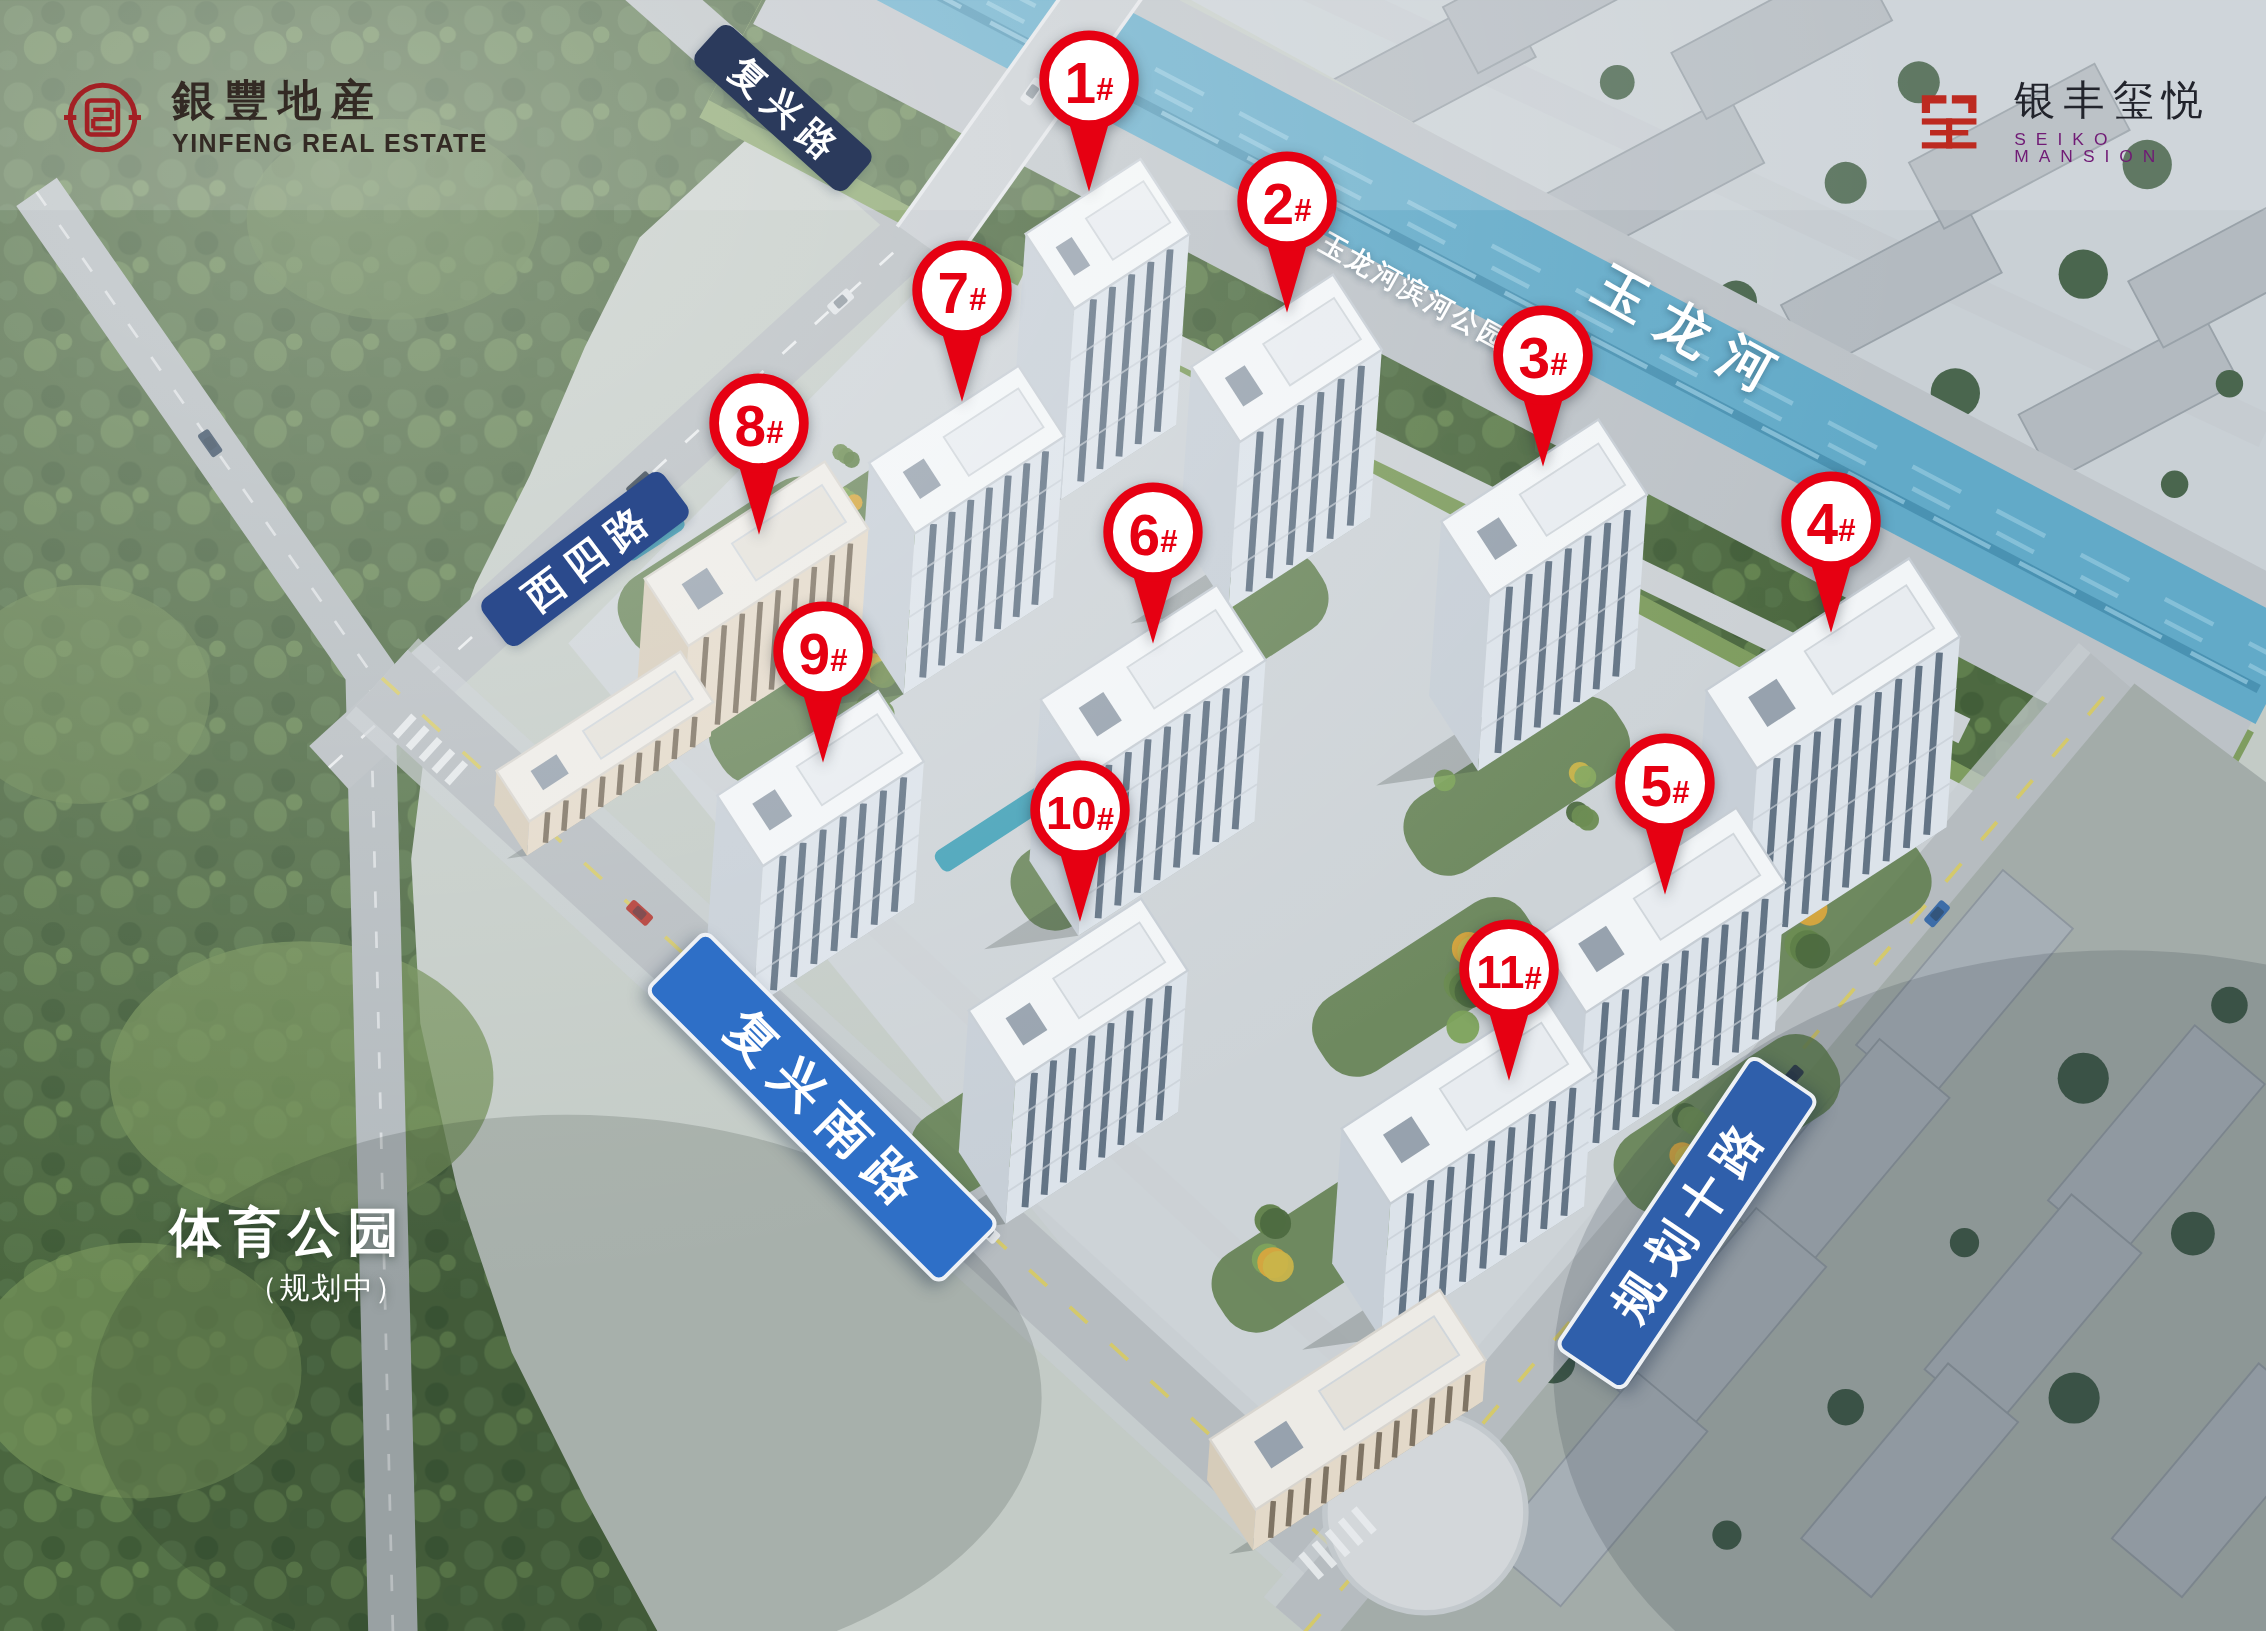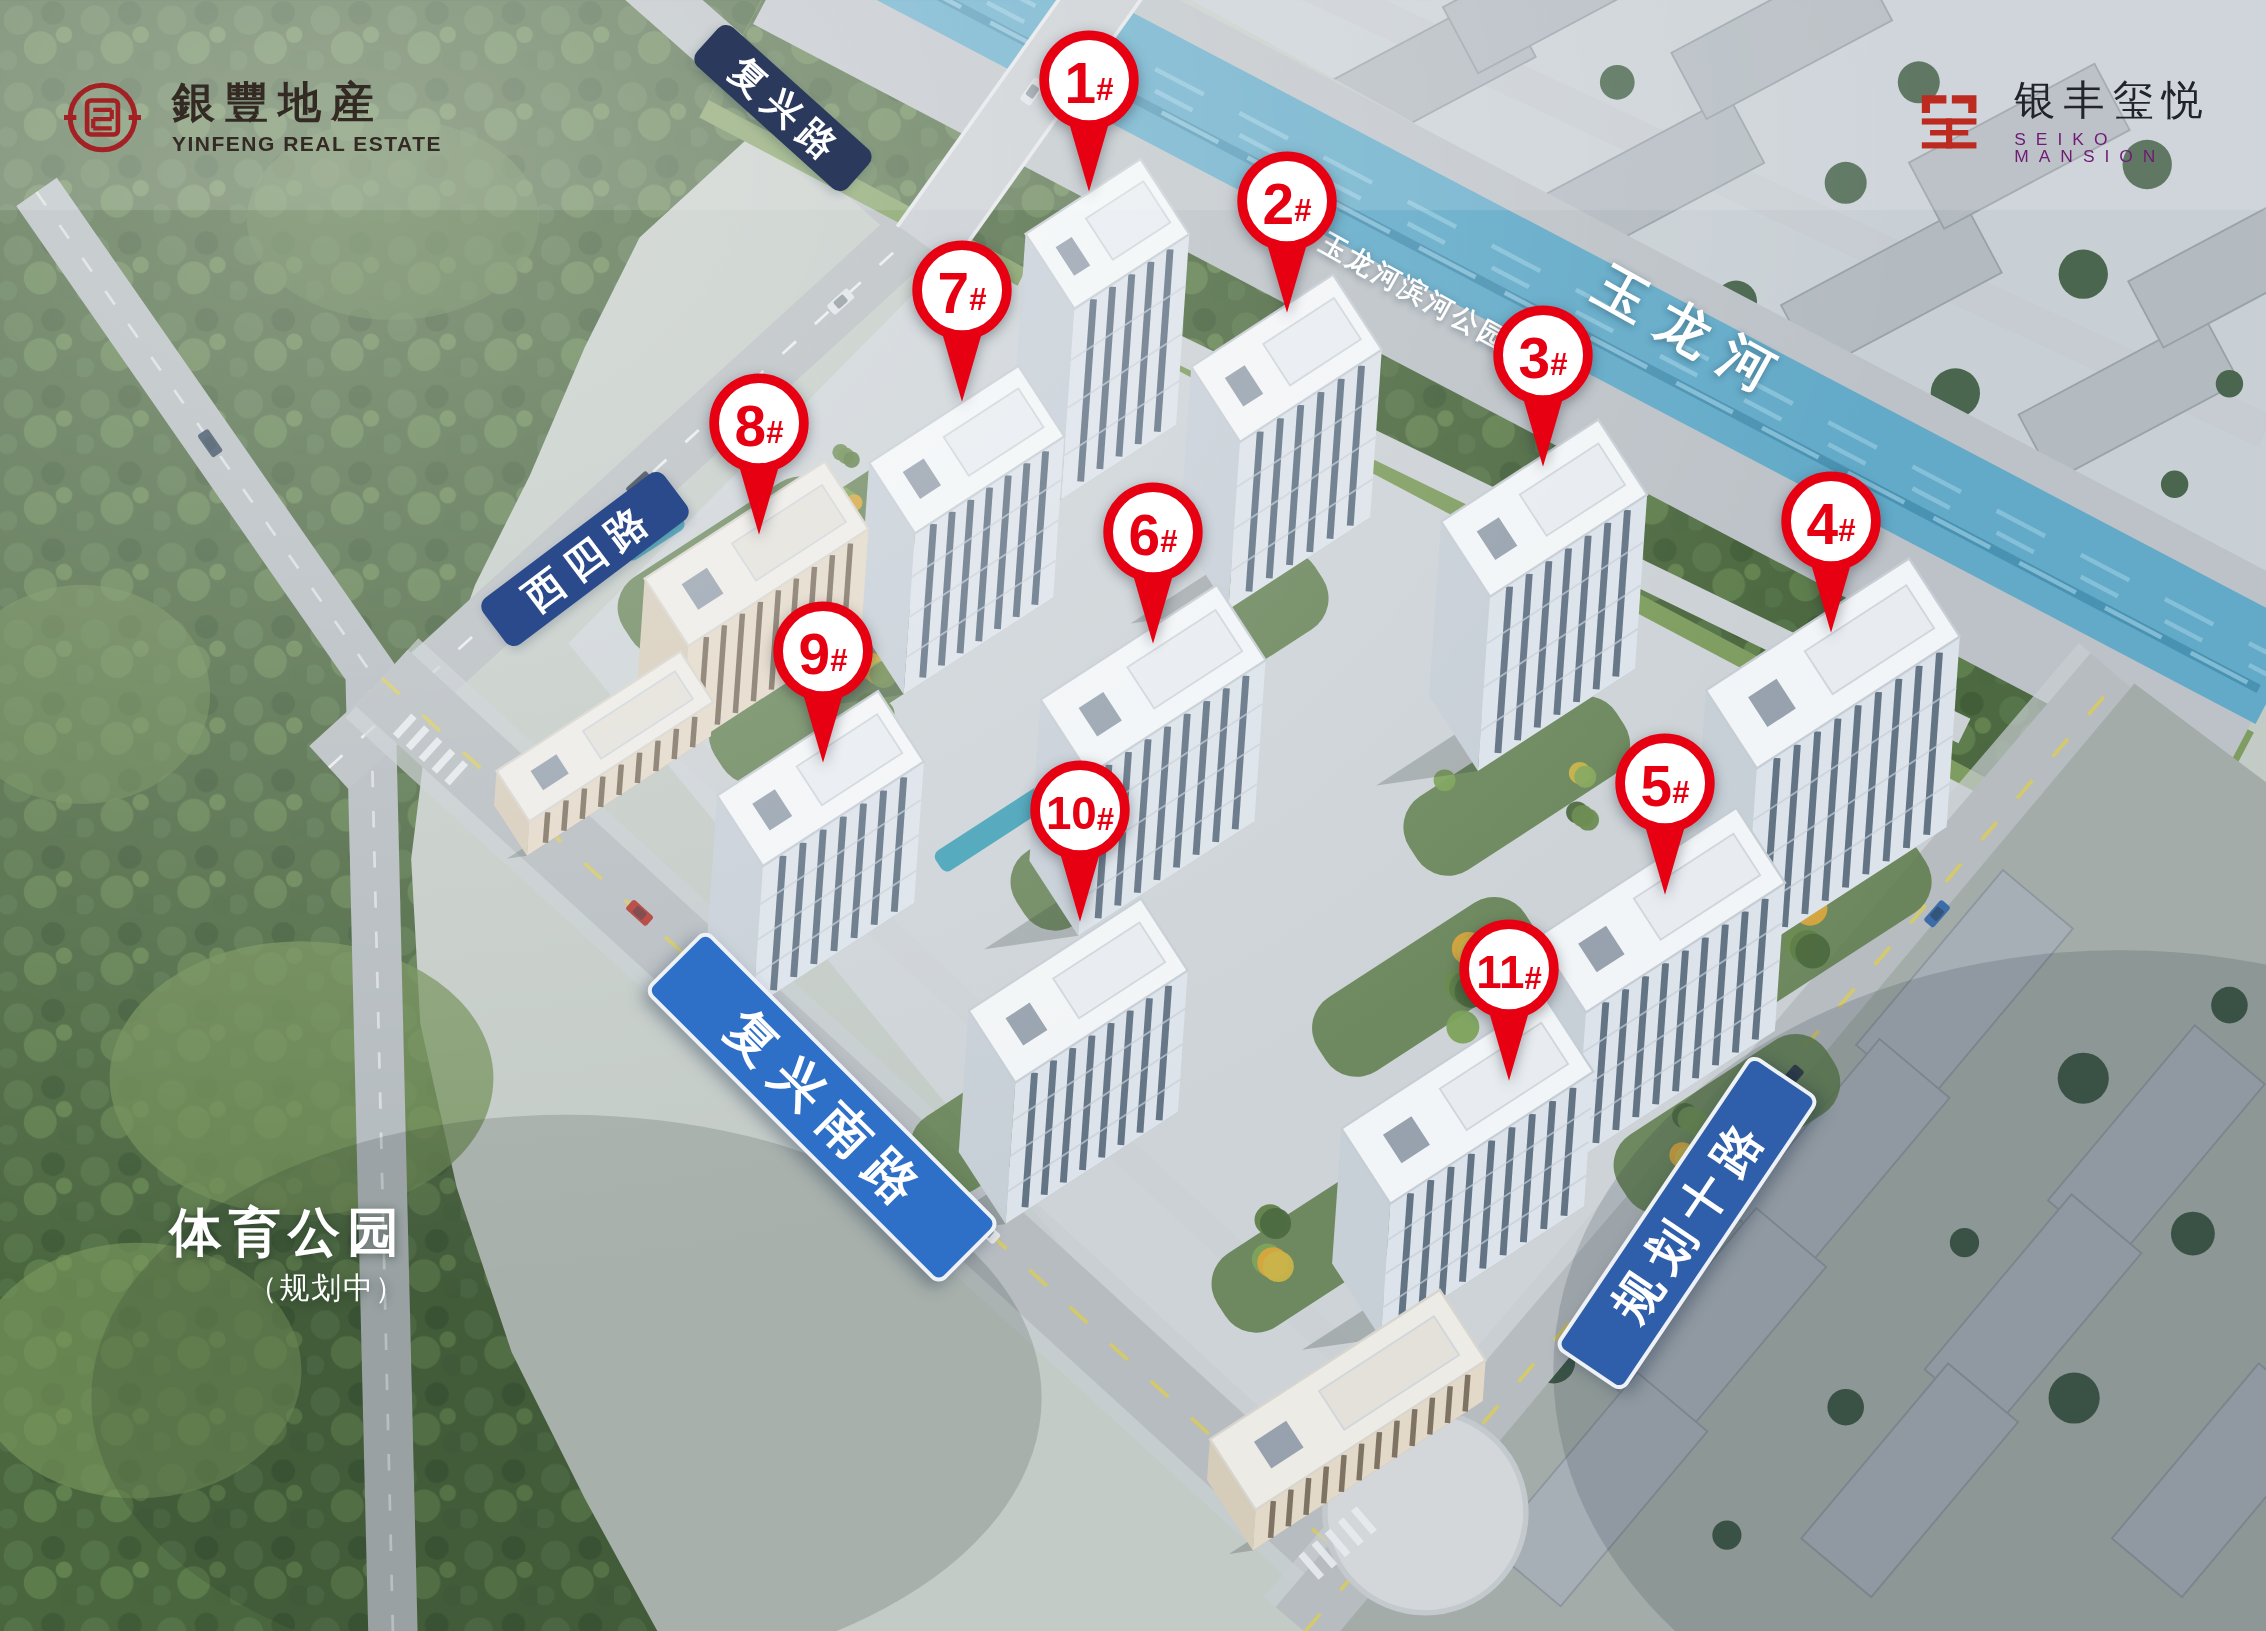--- a/index.html
+++ b/index.html
@@ -4,21 +4,21 @@
 <style>
   html,body{margin:0;padding:0;background:#222;}
   #stage{position:relative;width:2266px;height:1632px;overflow:hidden;
          font-family:"Liberation Sans","DejaVu Sans",sans-serif;background:#c3cbc6;}
   #scene{position:absolute;left:0;top:0;}
   
   .logo{position:absolute;display:flex;align-items:center;gap:31px;z-index:40;}
   .logo .txt{display:flex;flex-direction:column;justify-content:center;}
   #dev-logo{left:64px;top:79px;}
   #dev-logo .cn{font-size:43px;font-weight:700;color:#332a24;letter-spacing:10px;line-height:1;}
-  #dev-logo .en{font-size:21px;font-weight:700;color:#332a24;letter-spacing:1.5px;margin-top:8.2px;line-height:1;}
+  #dev-logo .en{font-size:25px;font-weight:700;color:#332a24;letter-spacing:1.5px;margin-top:8.2px;line-height:1;}
   #proj-logo{left:1915px;top:80px;}
   #proj-logo .cn{font-size:41px;font-weight:400;color:#22242c;letter-spacing:8.2px;line-height:1;}
   #proj-logo .en{font-size:17.4px;color:#701a75;letter-spacing:10px;margin-top:10px;line-height:1;}
   
   .roadsign{position:absolute;display:flex;align-items:center;justify-content:center;
             color:#fff;font-weight:700;border-radius:11px;z-index:30;white-space:nowrap;}
   
   .maplabel{position:absolute;color:#fff;font-weight:700;z-index:25;white-space:nowrap;
             text-shadow:0 1.8px 7.3px rgba(25,55,75,.45);}
   #river-name{left:1692px;top:334px;font-size:53px;letter-spacing:18.3px;

